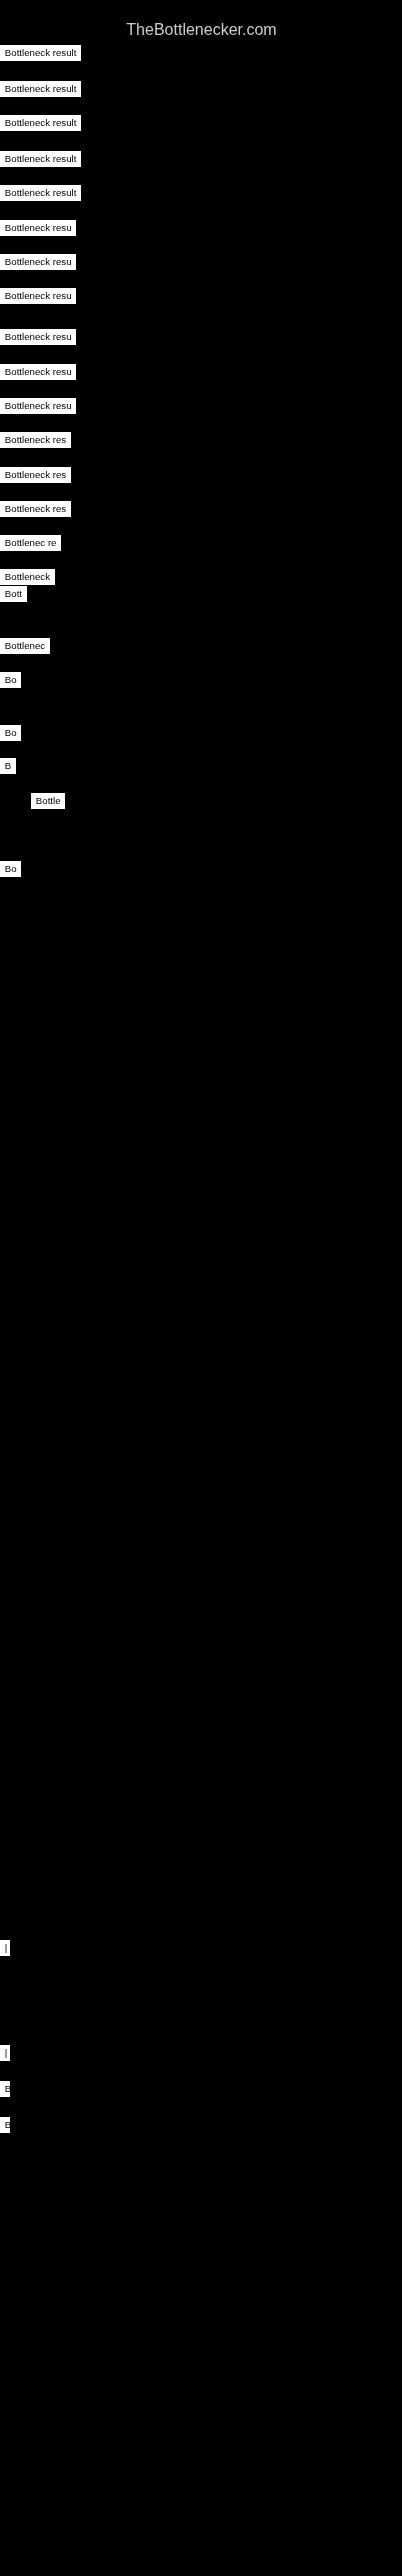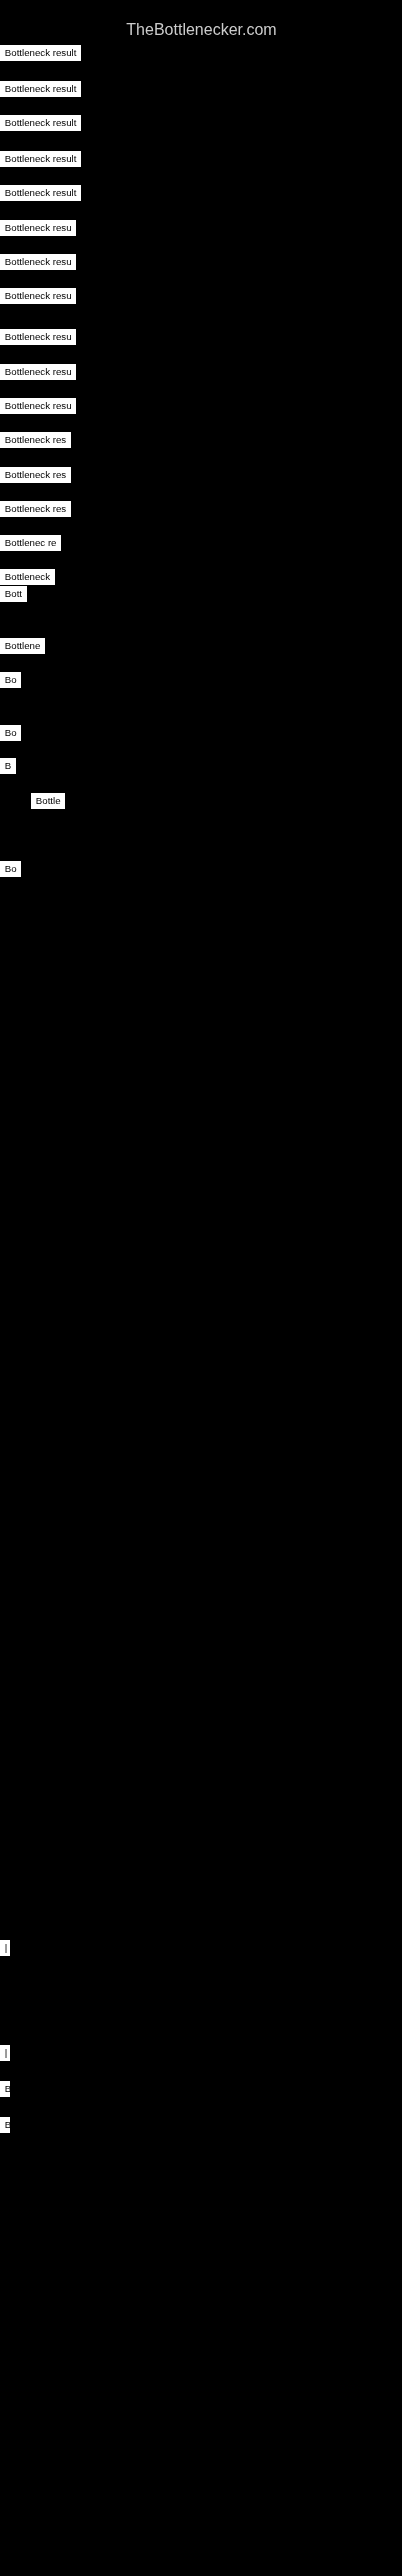--- a/index.html
+++ b/index.html
@@ -55,21 +55,21 @@
 <div class="badge-container" style="top: 288px;"><span class="bottleneck-badge" style="max-width: 82px;">Bottleneck resu</span></div>
 <div class="badge-container" style="top: 329px;"><span class="bottleneck-badge" style="max-width: 81px;">Bottleneck resu</span></div>
 <div class="badge-container" style="top: 364px;"><span class="bottleneck-badge" style="max-width: 81px;">Bottleneck resu</span></div>
 <div class="badge-container" style="top: 398px;"><span class="bottleneck-badge" style="max-width: 81px;">Bottleneck resu</span></div>
 <div class="badge-container" style="top: 432px;"><span class="bottleneck-badge" style="max-width: 79px;">Bottleneck res</span></div>
 <div class="badge-container" style="top: 467px;"><span class="bottleneck-badge" style="max-width: 76px;">Bottleneck res</span></div>
 <div class="badge-container" style="top: 501px;"><span class="bottleneck-badge" style="max-width: 75px;">Bottleneck res</span></div>
 <div class="badge-container" style="top: 535px;"><span class="bottleneck-badge" style="max-width: 71px;">Bottlenec re</span></div>
 <div class="badge-container" style="top: 569px;"><span class="bottleneck-badge" style="max-width: 63px;">Bottleneck</span></div>
 <div class="badge-container" style="top: 586px;"><span class="bottleneck-badge" style="max-width: 36px;">Bott</span></div>
-<div class="badge-container" style="top: 638px;"><span class="bottleneck-badge" style="max-width: 58px;">Bottlene</span></div>
+<div class="badge-container" style="top: 638px;"><span class="bottleneck-badge" style="max-width: 58px;">Bottlenec</span></div>
 <div class="badge-container" style="top: 672px;"><span class="bottleneck-badge" style="max-width: 22.5px;">Bo</span></div>
 <div class="badge-container" style="top: 725px;"><span class="bottleneck-badge" style="max-width: 22.5px;">Bo</span></div>
 <div class="badge-container" style="top: 758px;"><span class="bottleneck-badge" style="max-width: 16px;">B</span></div>
 <div class="badge-container" style="top: 793px; padding-left: 31px;"><span class="bottleneck-badge" style="max-width: 39px;">Bottle</span></div>
 <div class="badge-container" style="top: 861px;"><span class="bottleneck-badge" style="max-width: 22.5px;">Bo</span></div>
 <div class="badge-container" style="top: 1940px;"><span class="bottleneck-badge" style="max-width: 6.4px;">|</span></div>
 <div class="badge-container" style="top: 2045px;"><span class="bottleneck-badge" style="max-width: 6.4px;">|</span></div>
 <div class="badge-container" style="top: 2081px;"><span class="bottleneck-badge" style="max-width: 9.7px;">B</span></div>
 <div class="badge-container" style="top: 2117px;"><span class="bottleneck-badge" style="max-width: 8px;">B</span></div>
 

